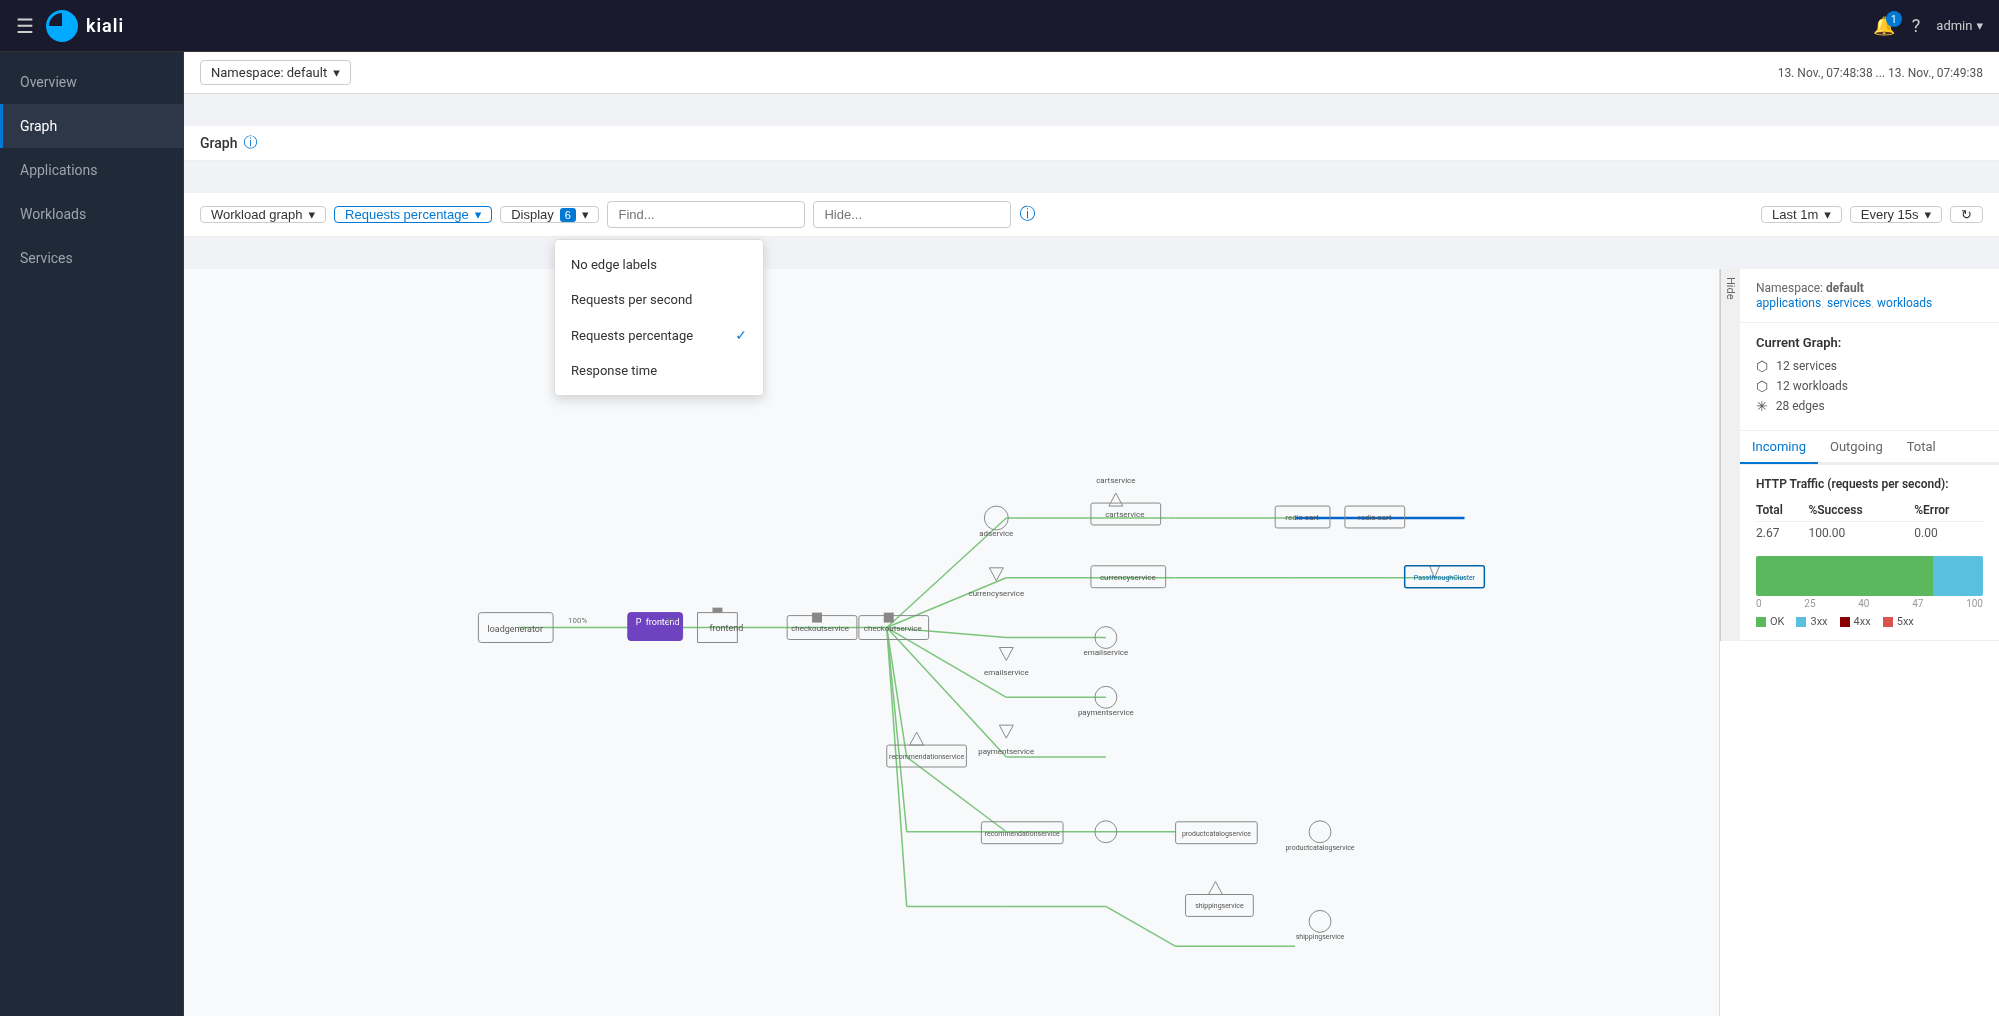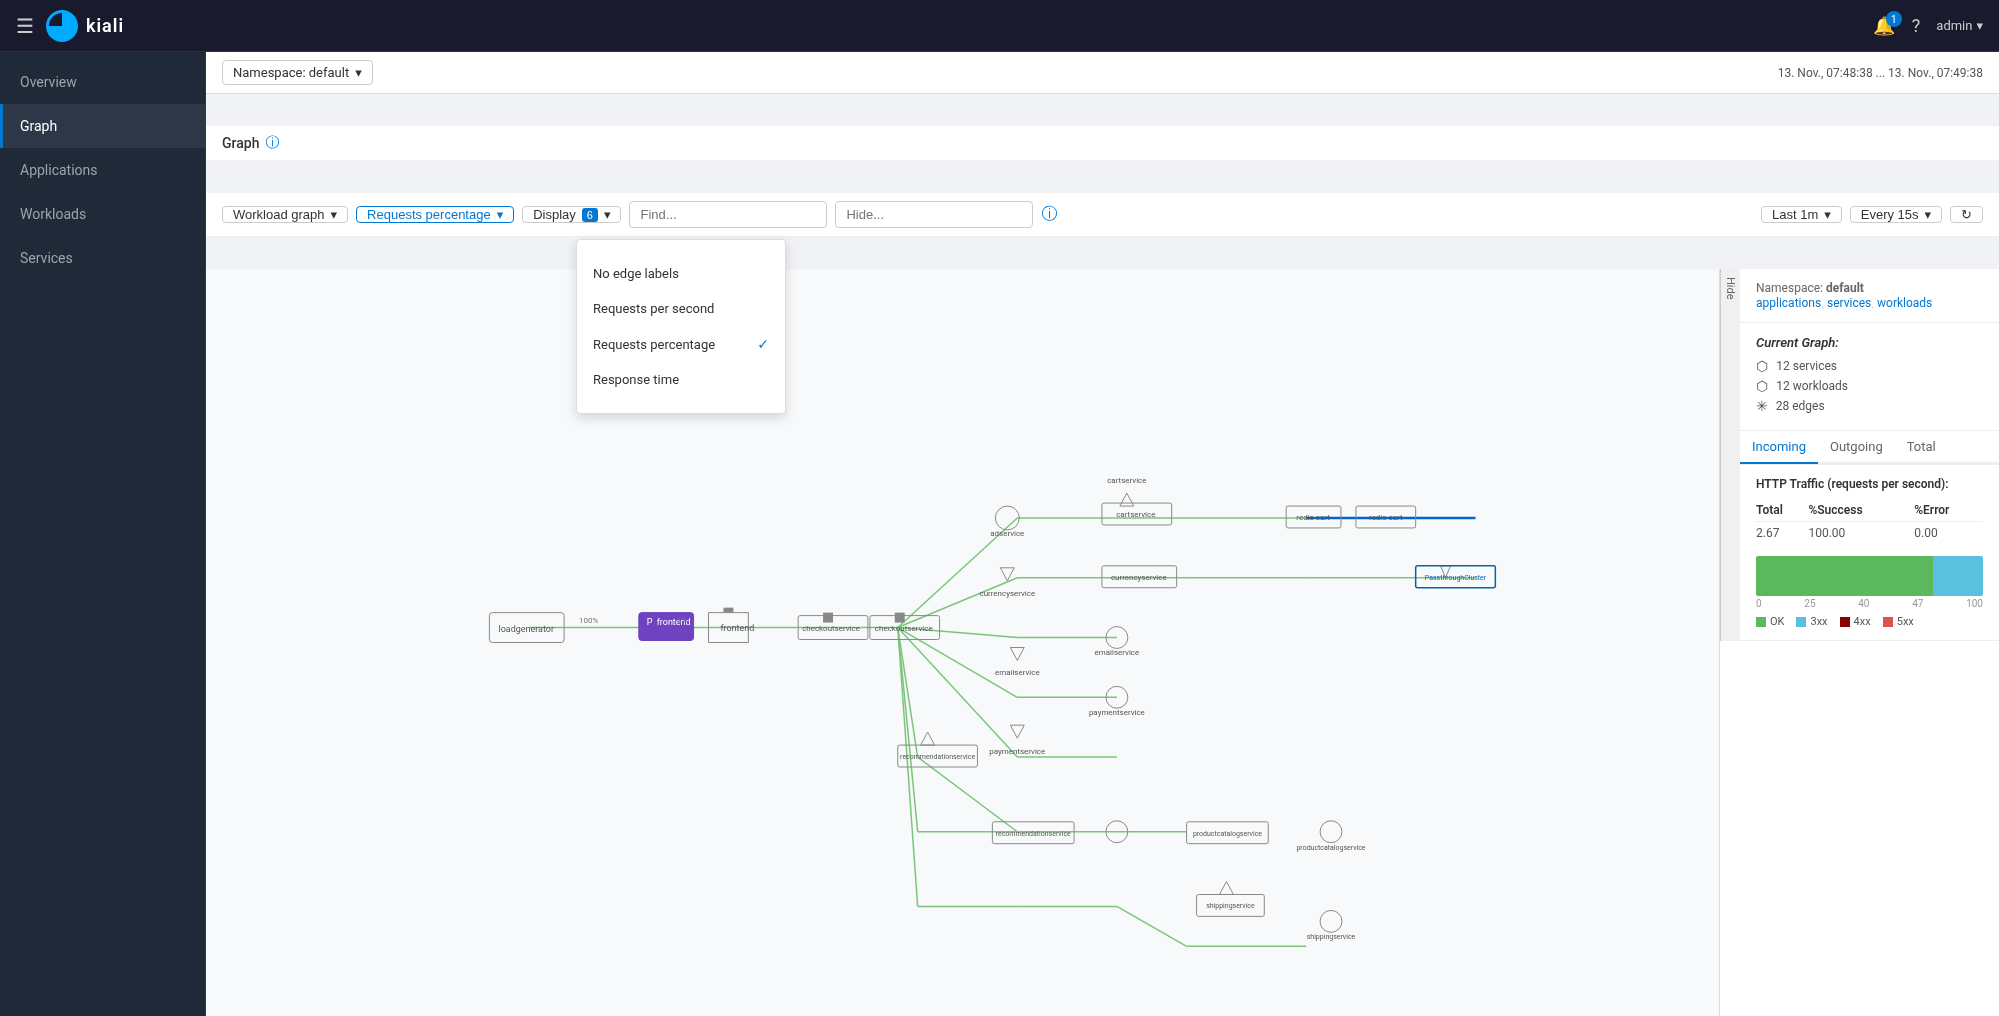--- a/index.html
+++ b/index.html
@@ -34,21 +34,21 @@
       font-size: 10px; display: flex; align-items: center; justify-content: center;
     }
     .topnav-help { color: #ccc; font-size: 18px; cursor: pointer; }
     .topnav-user { color: #ccc; cursor: pointer; display: flex; align-items: flex-end; gap: 4px; }
 
     
     .app-layout { display: flex; flex: 1; overflow: hidden; }
 
     
     .sidebar {
-      width: 206px;
+      width: 184px;
       background: #1f2937;
       display: flex;
       flex-direction: column;
       padding-top: 8px;
       flex-shrink: 0;
       border-right: 1px solid #2d3748;
     }
     .sidebar-item {
       padding: 14px 20px;
       color: #9ca3af;
@@ -128,21 +128,21 @@
     .dropdown-menu {
       position: absolute;
       top: 46px;
       left: 370px;
       background: #fff;
       border: 1px solid #ddd;
       border-radius: 4px;
       box-shadow: 0 4px 12px rgba(0,0,0,0.15);
       z-index: 999;
       min-width: 210px;
-      padding: 16px 0;
+      padding: 7px 0;
     }
     .dropdown-item {
       padding: 10px 16px;
       cursor: pointer;
       font-size: 13px;
       color: #333;
       display: flex;
       align-items: center;
       justify-content: space-between;
     }
@@ -168,21 +168,21 @@
       border-left: 1px solid #ddd;
       display: flex;
       flex-direction: column;
       flex-shrink: 0;
       overflow-y: auto;
     }
     .right-panel-section { padding: 12px 16px; border-bottom: 1px solid #eee; }
     .right-panel-ns-label { font-size: 12px; color: #666; }
     .right-panel-ns-links a { color: #0078d4; font-size: 12px; text-decoration: none; }
 
-    .current-graph-title { font-size: 13px; font-weight: 600; color: #333; margin-bottom: 8px; font-style: italic; }
+    .current-graph-title { font-size: 13px; font-weight: 600; color: #333; margin-bottom: 8px; }
     .current-graph-item { display: flex; align-items: center; gap: 8px; font-size: 12px; color: #555; margin-bottom: 4px; }
 
     
     .panel-tabs { display: flex; border-bottom: 2px solid #eee; }
     .panel-tab {
       padding: 8px 12px;
       cursor: pointer;
       font-size: 13px;
       color: #666;
       border-bottom: 2px solid transparent;

